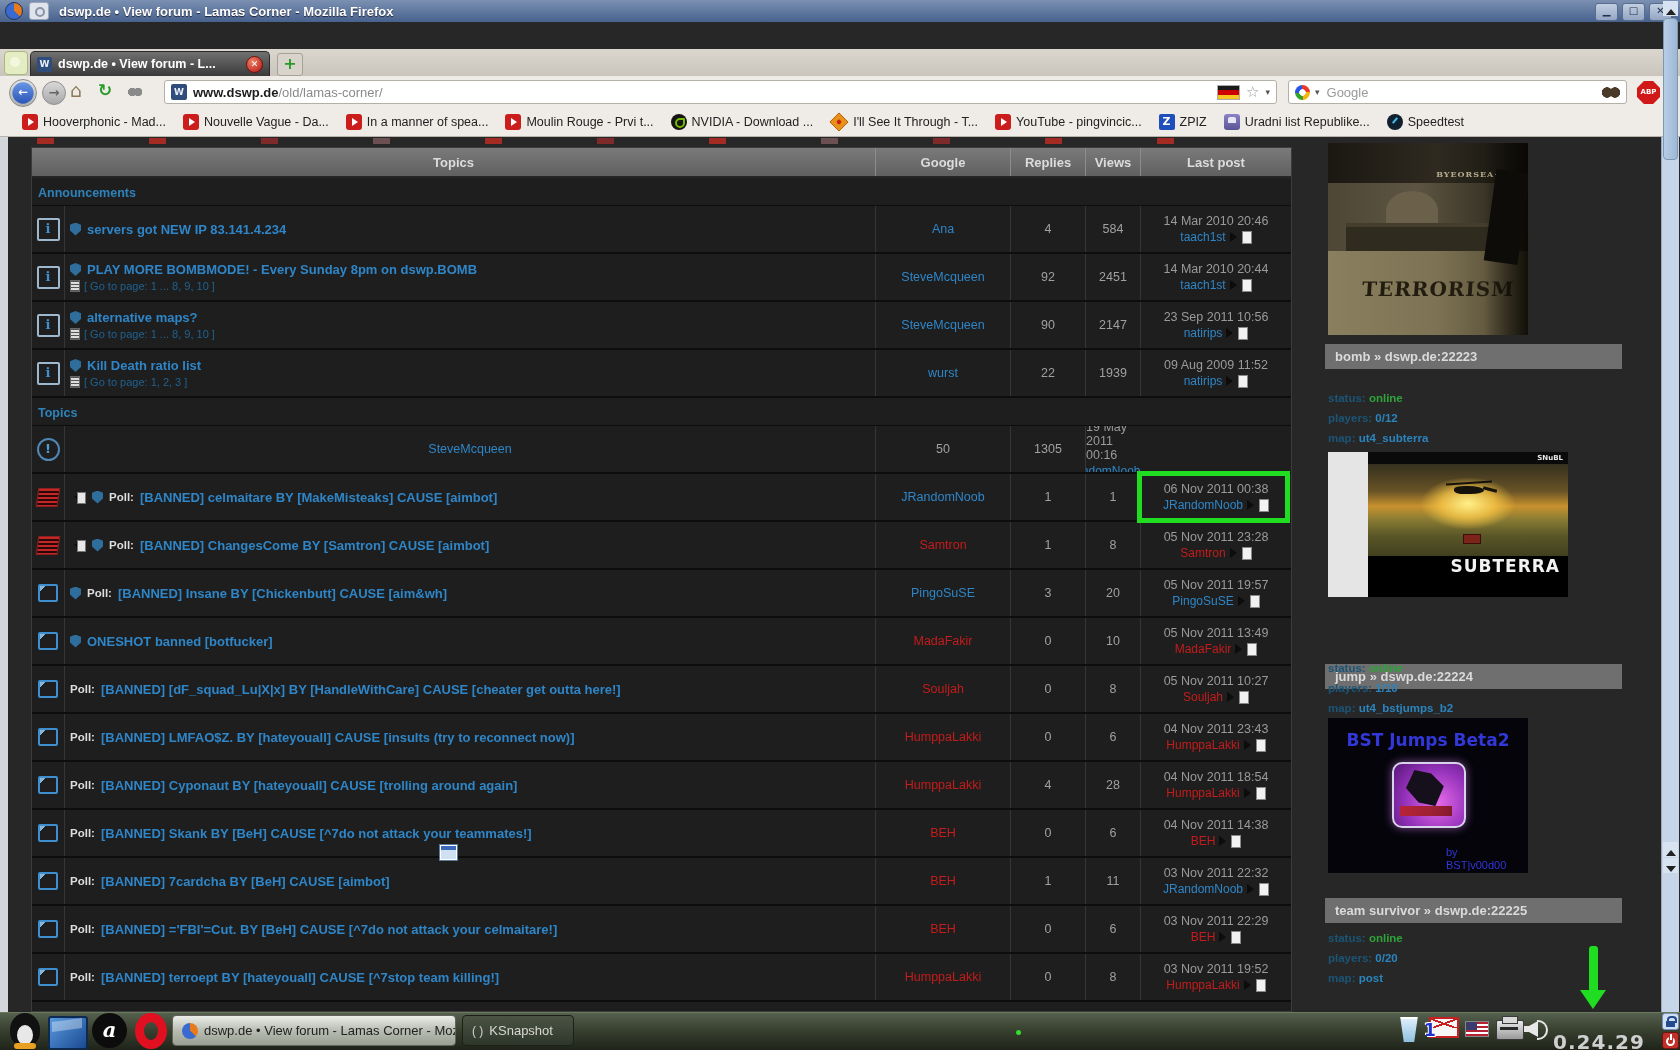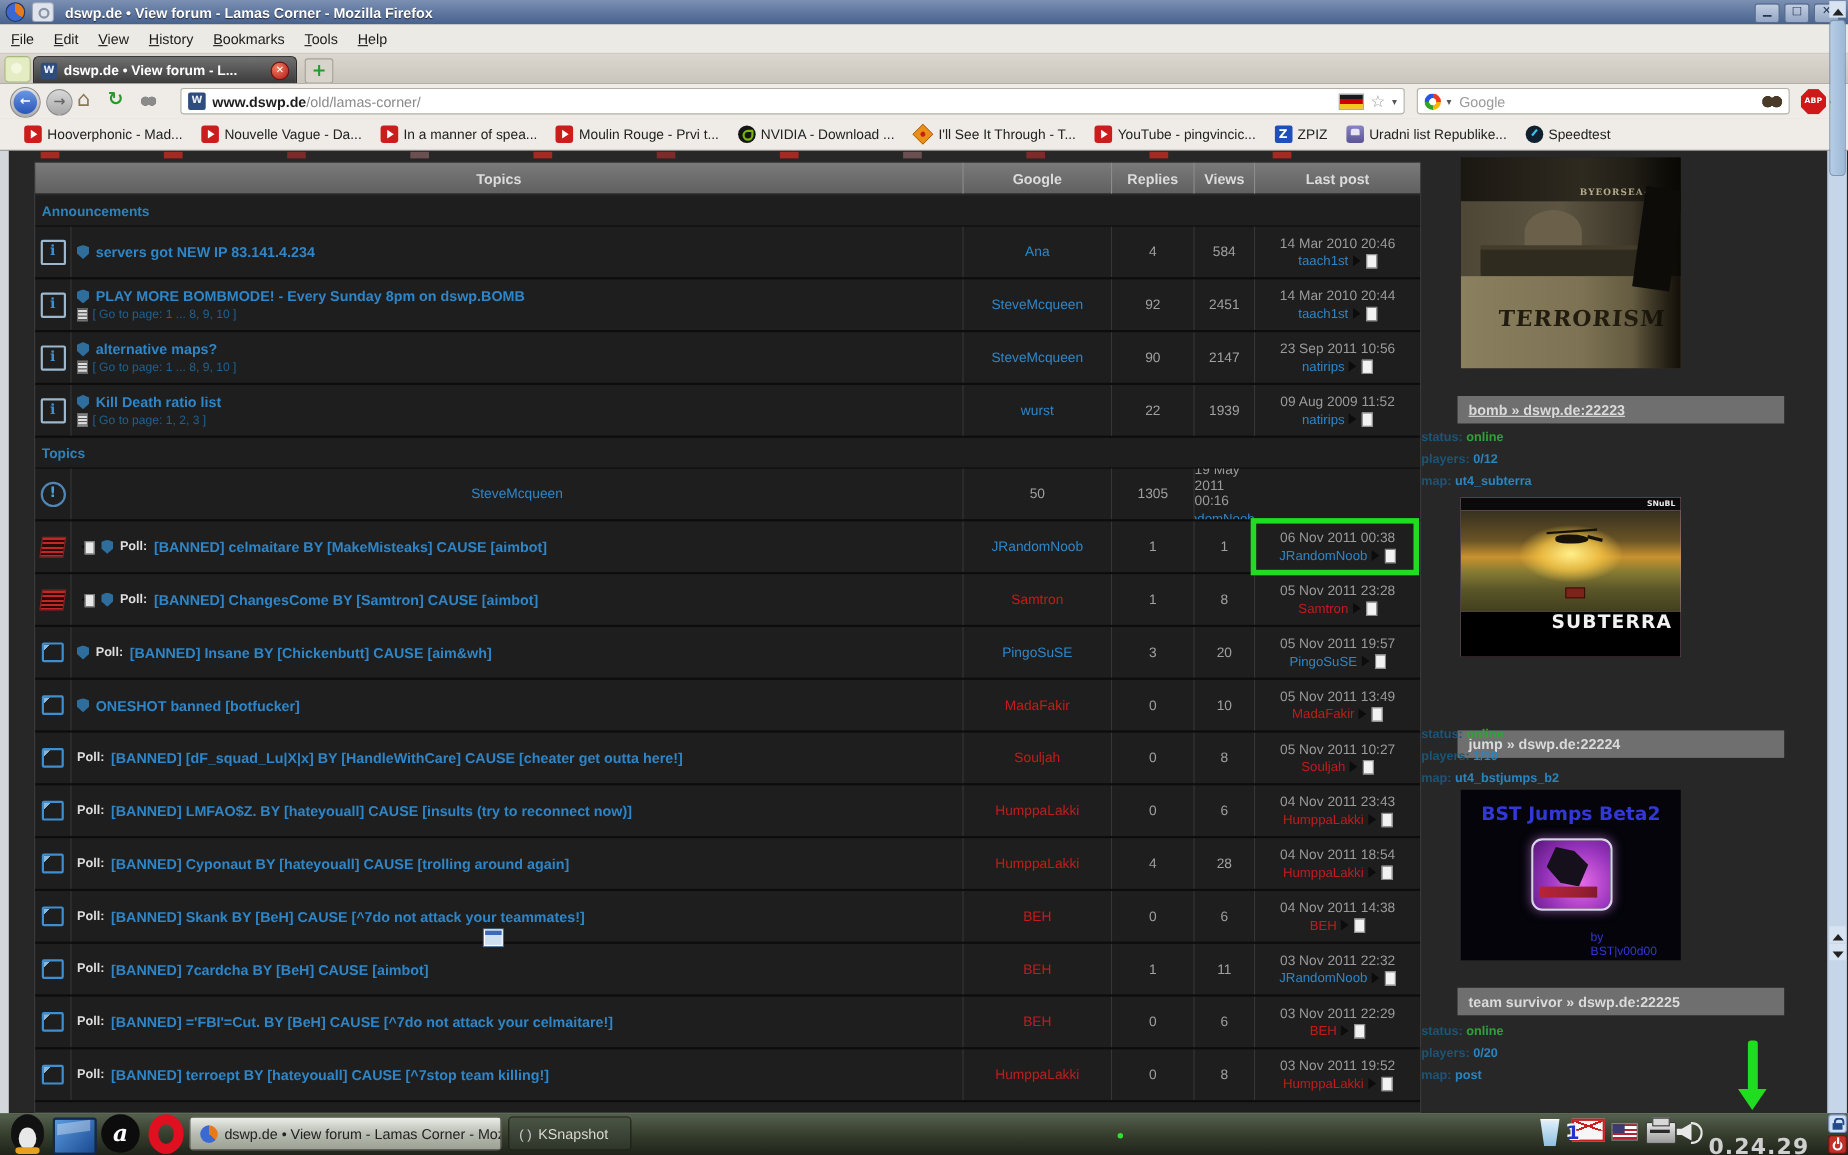--- a/index.html
+++ b/index.html
@@ -148,41 +148,41 @@
   .ic-pagemini{width:8px;height:10px;background:#ddd;border:1px solid #666;
     background-image:linear-gradient(#555 1px,transparent 1px),linear-gradient(#555 1px,transparent 1px);
     background-size:6px 3px;background-position:1px 3px;flex:none;}
   .ic-lastpost{display:inline-flex;align-items:center;flex:none;cursor:pointer;}
   .ic-lastpost::before{content:"";border:5px solid transparent;border-left:7px solid #0c0c0c;}
   .lp-page{width:8px;height:11px;background:#f2f2f2;border:1px solid #888;display:inline-block;}
 
   
   .sb-hdr{position:absolute;left:1325px;width:297px;height:25px;background:#6f6f6f;color:#dadada;
     font-weight:bold;font-size:13px;display:flex;align-items:center;padding-left:10px;box-sizing:border-box;}
-  .h1{top:360px;text-decoration:underline;} .h2{top:664px;} .h3{top:898px;}
-  .sb-line{position:absolute;left:1292px;font-weight:bold;font-size:11.5px;}
+  .h1{top:344px;} .h2{top:664px;} .h3{top:898px;}
+  .sb-line{position:absolute;left:1328px;font-weight:bold;font-size:11.5px;}
   .sb-lab{color:#1b5577;} .sb-val{color:#2a85bf;} .sb-online{color:var(--c-online);}
   .l-s1{top:392px;}.l-p1{top:412px;}.l-m1{top:432px;}
   .l-s2{top:662px;}.l-p2{top:682px;}.l-m2{top:702px;}
   .l-s3{top:932px;}.l-p3{top:952px;}.l-m3{top:972px;}
 
   .sb-img{position:absolute;left:1328px;width:200px;overflow:hidden;}
   
   .t-img{top:143px;height:192px;background:#26221a;}
   .t-top{height:40px;background:linear-gradient(90deg,#1b1812,#2e2a20 55%,#15130d);position:relative;}
   .t-toptext{position:absolute;right:26px;bottom:4px;font:bold 8px "DejaVu Serif",serif;color:#b5ac8d;letter-spacing:1px;}
   .t-mid{height:68px;background:linear-gradient(90deg,#4e4736,#5d5542 45%,#3a3427 80%,#1f1c14);position:relative;}
   .dome{position:absolute;left:58px;top:8px;width:52px;height:40px;background:#6b614a;border-radius:50% 50% 0 0;display:block;}
   .bldg{position:absolute;left:18px;bottom:0;width:150px;height:24px;background:#302b1f;box-shadow:0 -4px 0 #453d2c;display:block;}
   .t-bot{height:84px;background:linear-gradient(90deg,#8a7f5e,#7d7253 55%,#4c452f);position:relative;}
   .t-cap{position:absolute;right:14px;top:26px;font:bold 20px "DejaVu Serif",serif;color:#211c0f;letter-spacing:1px;transform:skewX(-4deg);}
   .t-shade{position:absolute;right:0;top:0;width:44px;height:100%;background:linear-gradient(90deg,transparent,rgba(8,6,2,.85));}
   .t-fig{position:absolute;right:4px;top:28px;width:34px;height:92px;background:#0e0c08;transform:rotate(8deg);}
   
-  .s-img{top:452px;height:145px;background:#f9a8d4;}
+  .s-img{top:452px;height:145px;background:#e5e5e5;padding-left:40px;}
   .s-top{height:12px;background:#0a0a0a;position:relative;}
   .s-toptext{position:absolute;right:5px;top:2px;font:bold 7px "DejaVu Sans",sans-serif;color:#e8e8e8;}
   .s-scene{height:92px;position:relative;overflow:hidden;
     background:linear-gradient(180deg,#35301f 0%,#6a5426 30%,#c8922e 46%,#8a7c33 60%,#5a5628 78%,#41401f 100%);}
   .s-sun{position:absolute;left:26%;top:14%;width:48%;height:58%;
     background:radial-gradient(ellipse,#ffef8a,rgba(250,200,70,.75) 40%,transparent 70%);display:block;}
   .s-heli{position:absolute;left:86px;top:22px;width:30px;height:8px;background:#14120a;border-radius:40% 60% 50% 40%;display:block;}
   .s-heli::before{content:"";position:absolute;left:-8px;top:-4px;width:46px;height:2px;background:#14120a;transform:rotate(-4deg);}
   .s-heli::after{content:"";position:absolute;right:-13px;top:2px;width:14px;height:3px;background:#14120a;transform:rotate(14deg);}
   .s-truck{position:absolute;left:95px;bottom:12px;width:16px;height:8px;background:#7c241a;border:1px solid #3a0f08;display:block;}
@@ -276,29 +276,20 @@
     <span class="ff-logo"></span>
     <span class="site-btn"></span>
     <span class="wtitle">dswp.de • View forum - Lamas Corner - Mozilla Firefox</span>
     <span class="winbtns">
       <span class="winbtn">▁</span>
       <span class="winbtn">□</span>
       <span class="winbtn">✕</span>
     </span>
   </div>
 
-  <div class="menubar">
-    <span class="mi">File</span>
-    <span class="mi">Edit</span>
-    <span class="mi">View</span>
-    <span class="mi">History</span>
-    <span class="mi">Bookmarks</span>
-    <span class="mi">Tools</span>
-    <span class="mi">Help</span>
-  </div>
 
   <div class="tabbar">
     <span class="tablist-btn"></span>
     <div class="tab">
       <span class="tab-fav">W</span>
       <span class="tab-label">dswp.de • View forum - L...</span>
       <span class="tab-close"></span>
     </div>
     <span class="newtab">+</span>
   </div>

